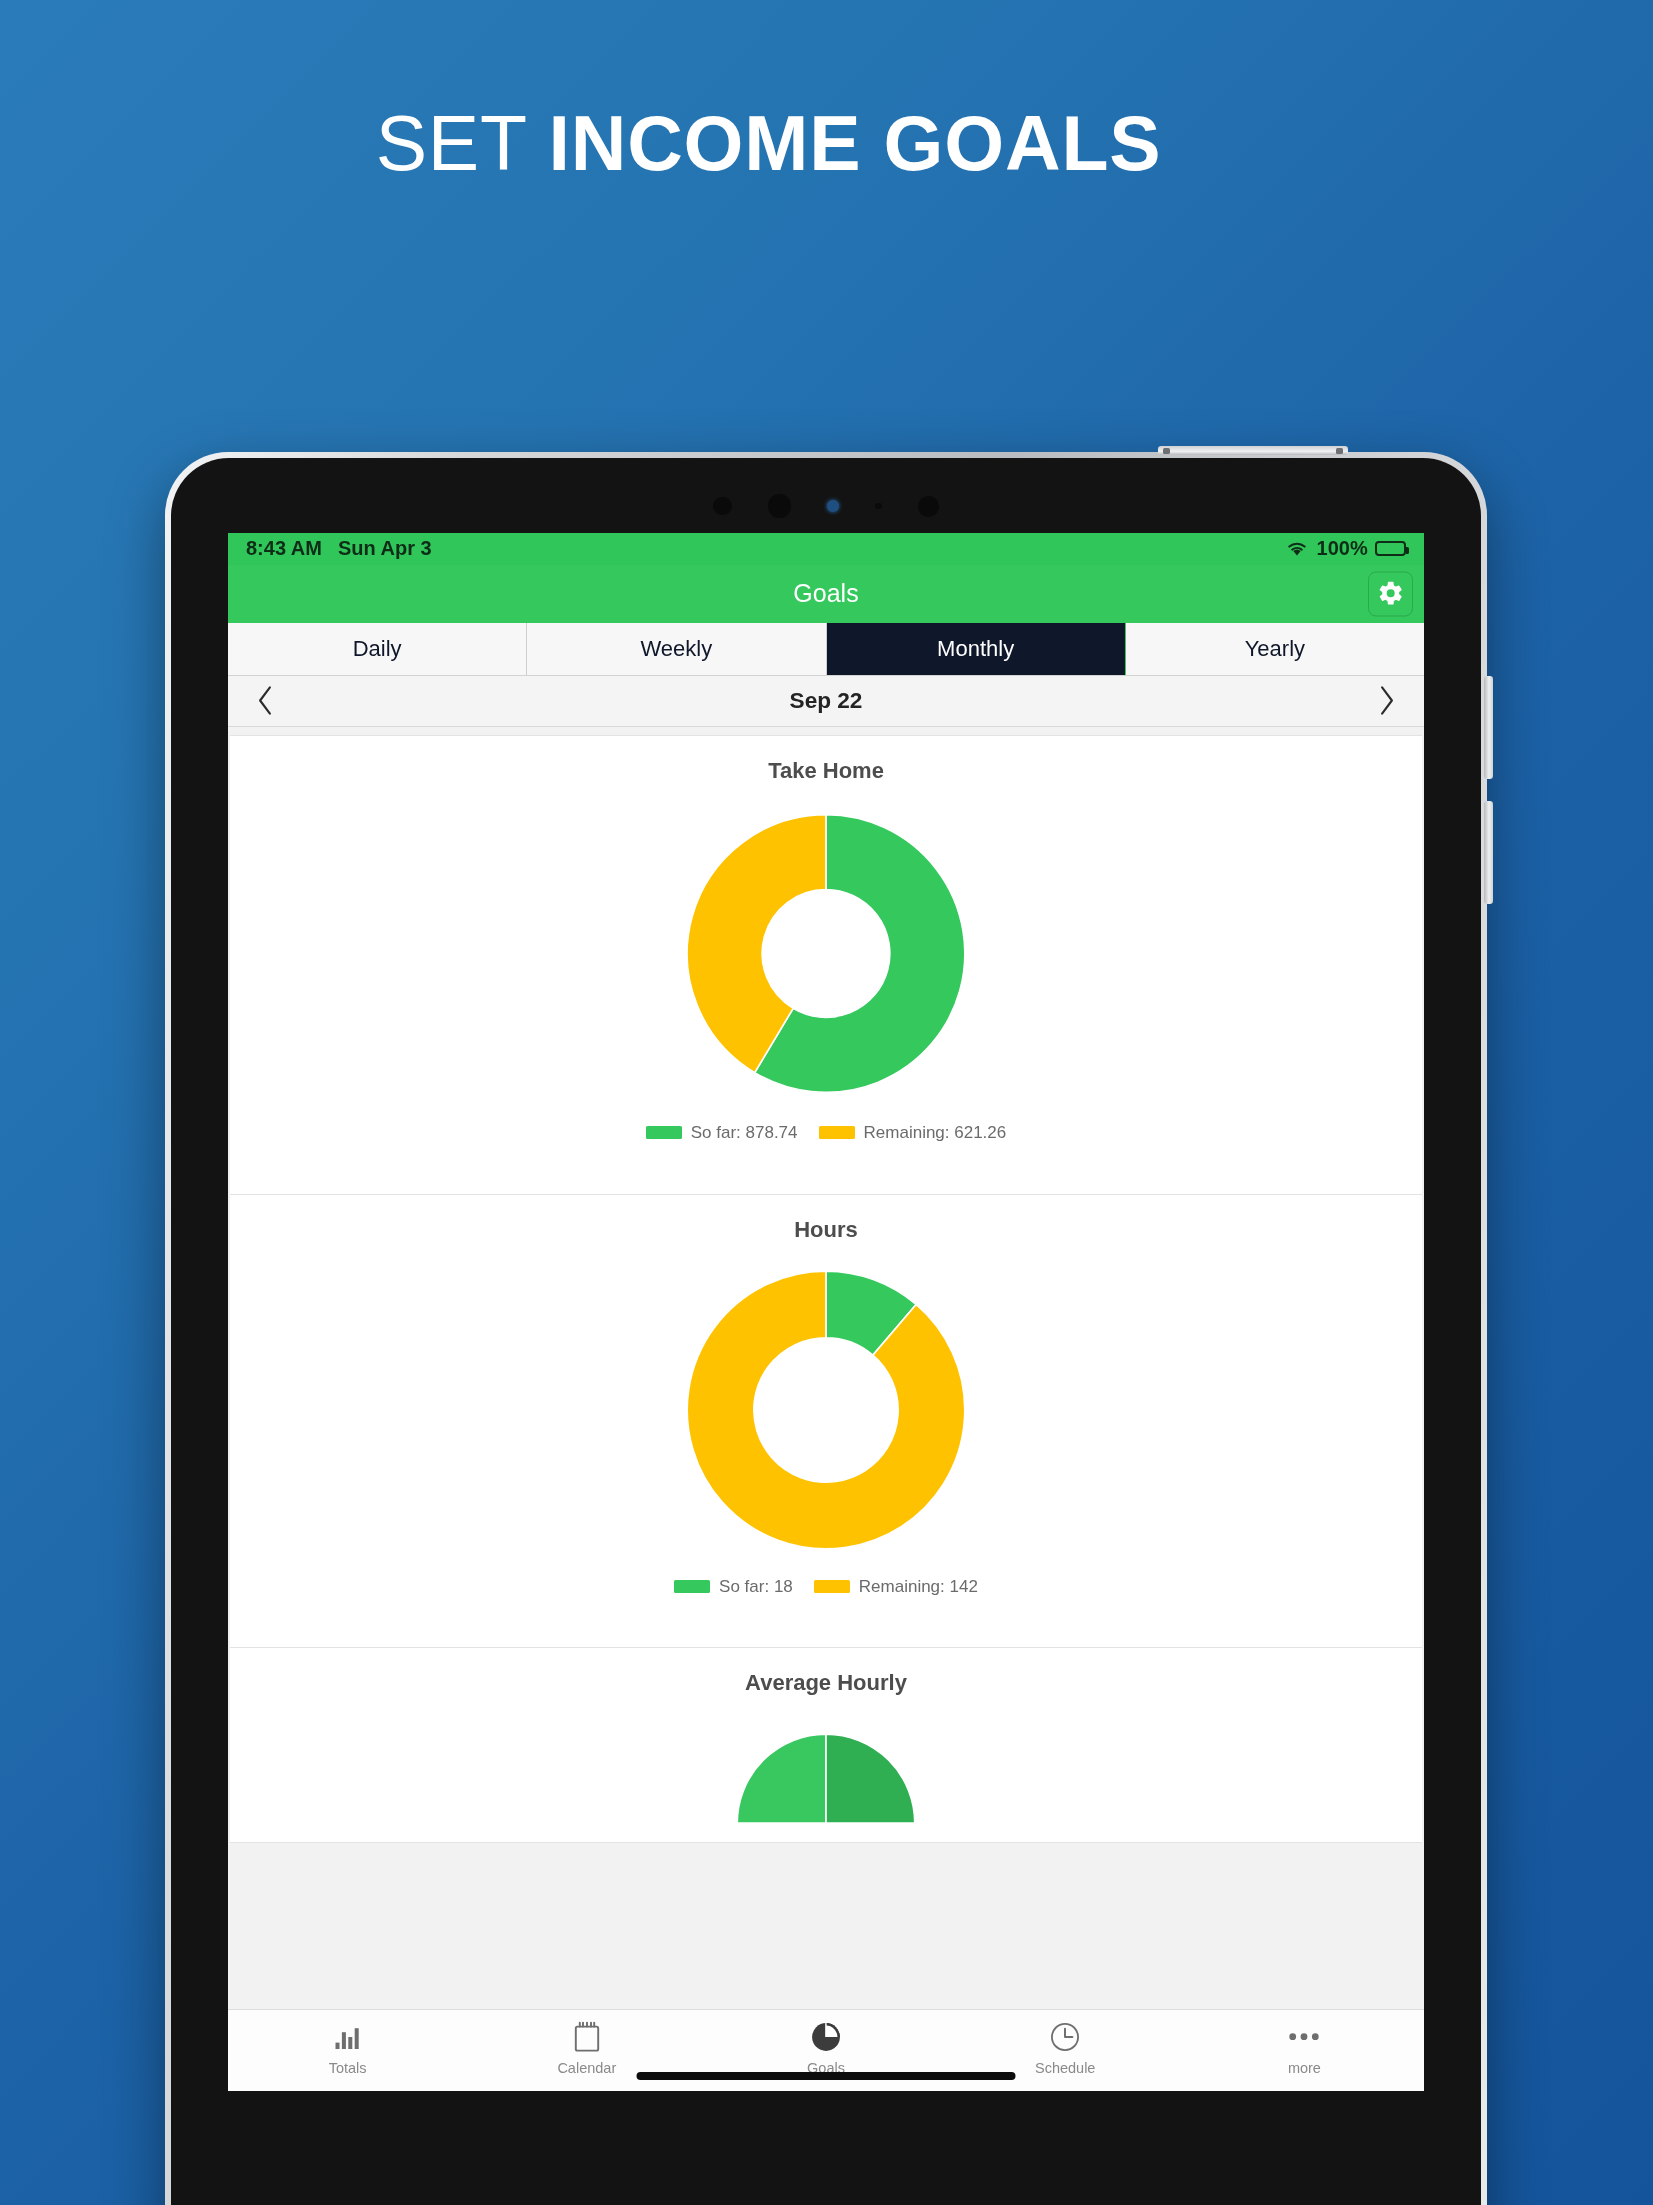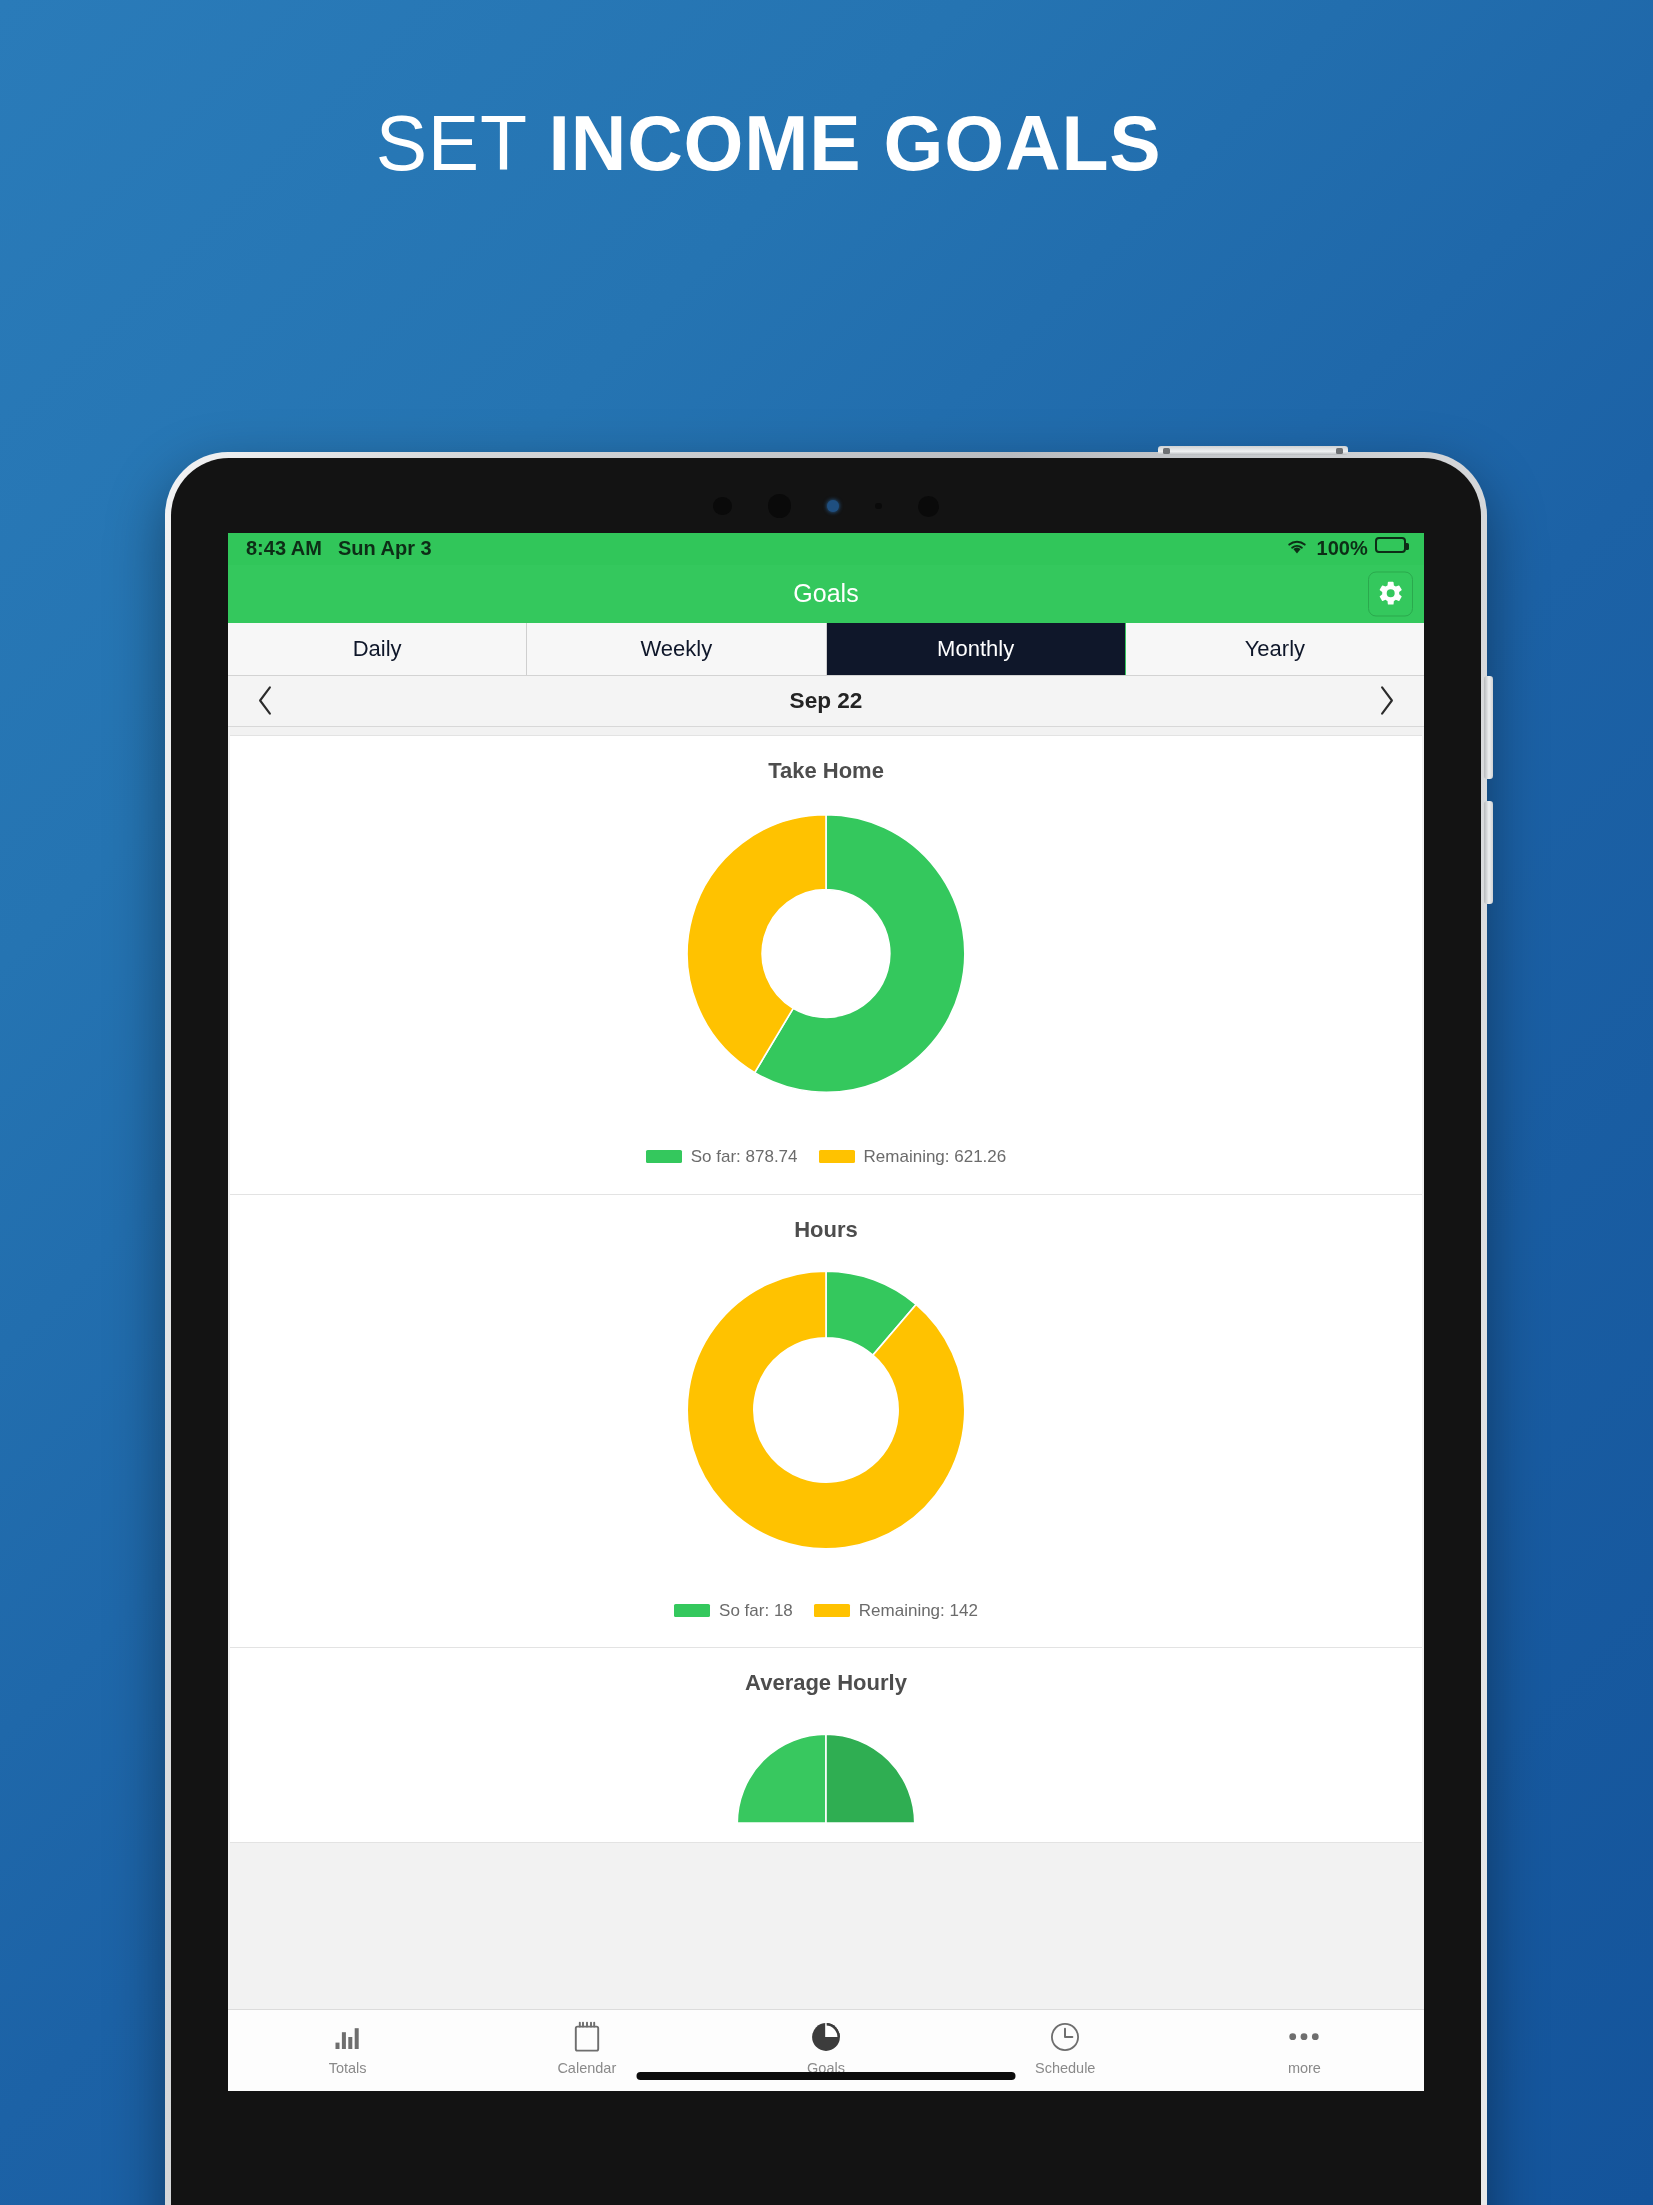--- a/index.html
+++ b/index.html
@@ -126,21 +126,21 @@
     color: #0d2d16;
     font-size: 20px;
     font-weight: 600;
     display: flex;
     align-items: center;
     padding: 0 18px;
     flex: none;
   }
   .sb-left { display: flex; align-items: baseline; gap: 16px; }
   .sb-spacer { flex: 1; }
-  .sb-right { display: flex; align-items: flex-start; gap: 7.3px; }
+  .sb-right { display: flex; align-items: center; gap: 7.3px; }
   .wifi-ico { width: 24px; height: 18px; display: block; }
   .battery {
     width: 31px; height: 15.3px;
     border: 2px solid #0d2d16;
     border-radius: 4px;
     position: relative;
     padding: 1.6px;
     box-sizing: border-box;
   }
   .battery .fill { width: 100%; height: 100%; background: #0d2d16; border-radius: 0.8px; }
@@ -264,21 +264,20 @@
   }
   .donut { display: block; }
 
   .legend {
     display: flex;
     align-items: flex-end;
     justify-content: center;
     gap: 21px;
     font-size: 17px;
     color: #6b6b6b;
-    margin-top: 24px;
   }
   .legend .entry { display: flex; align-items: center; gap: 9px; }
   .legend .swatch { width: 36px; height: 13.7px; border-radius: 1.6px; display:block; }
 
   .gauge-wrap {
     display: flex;
     justify-content: center;
     margin-top: 6.5px;
   }
 

